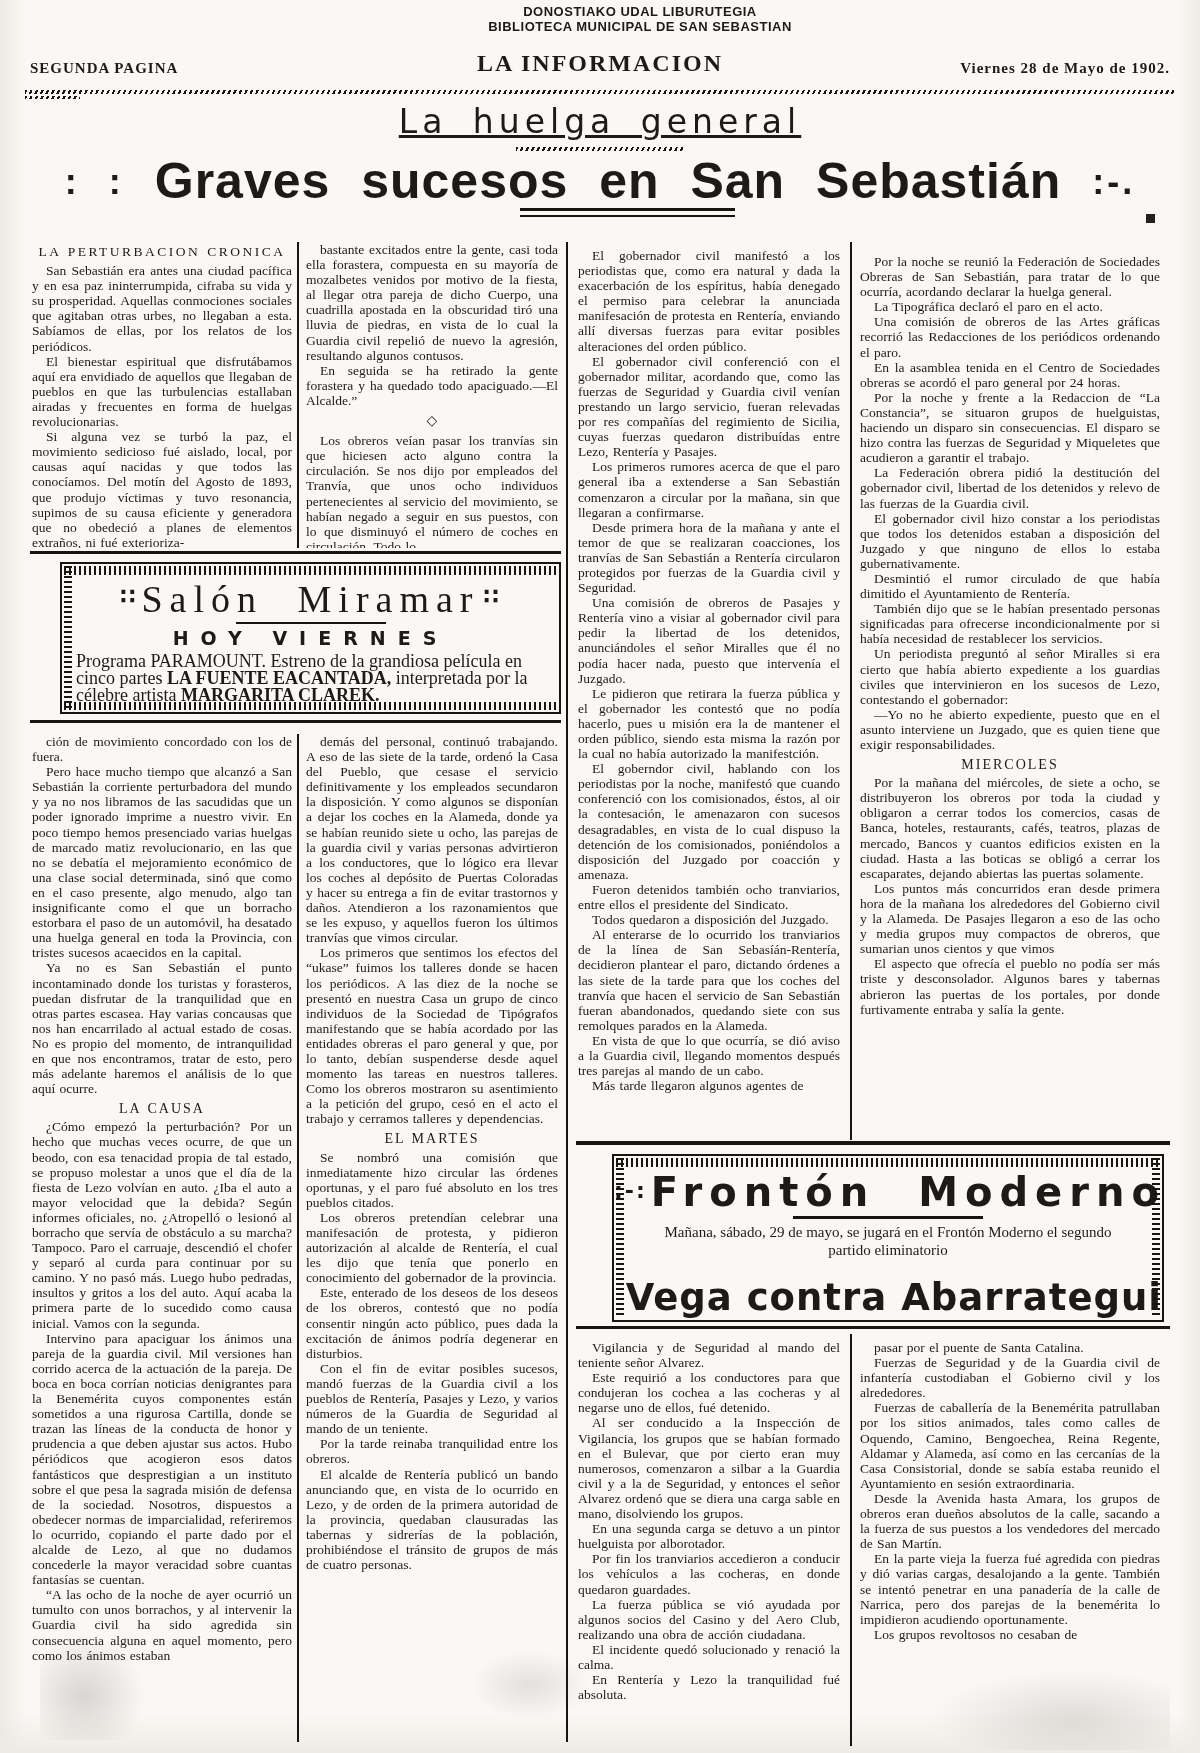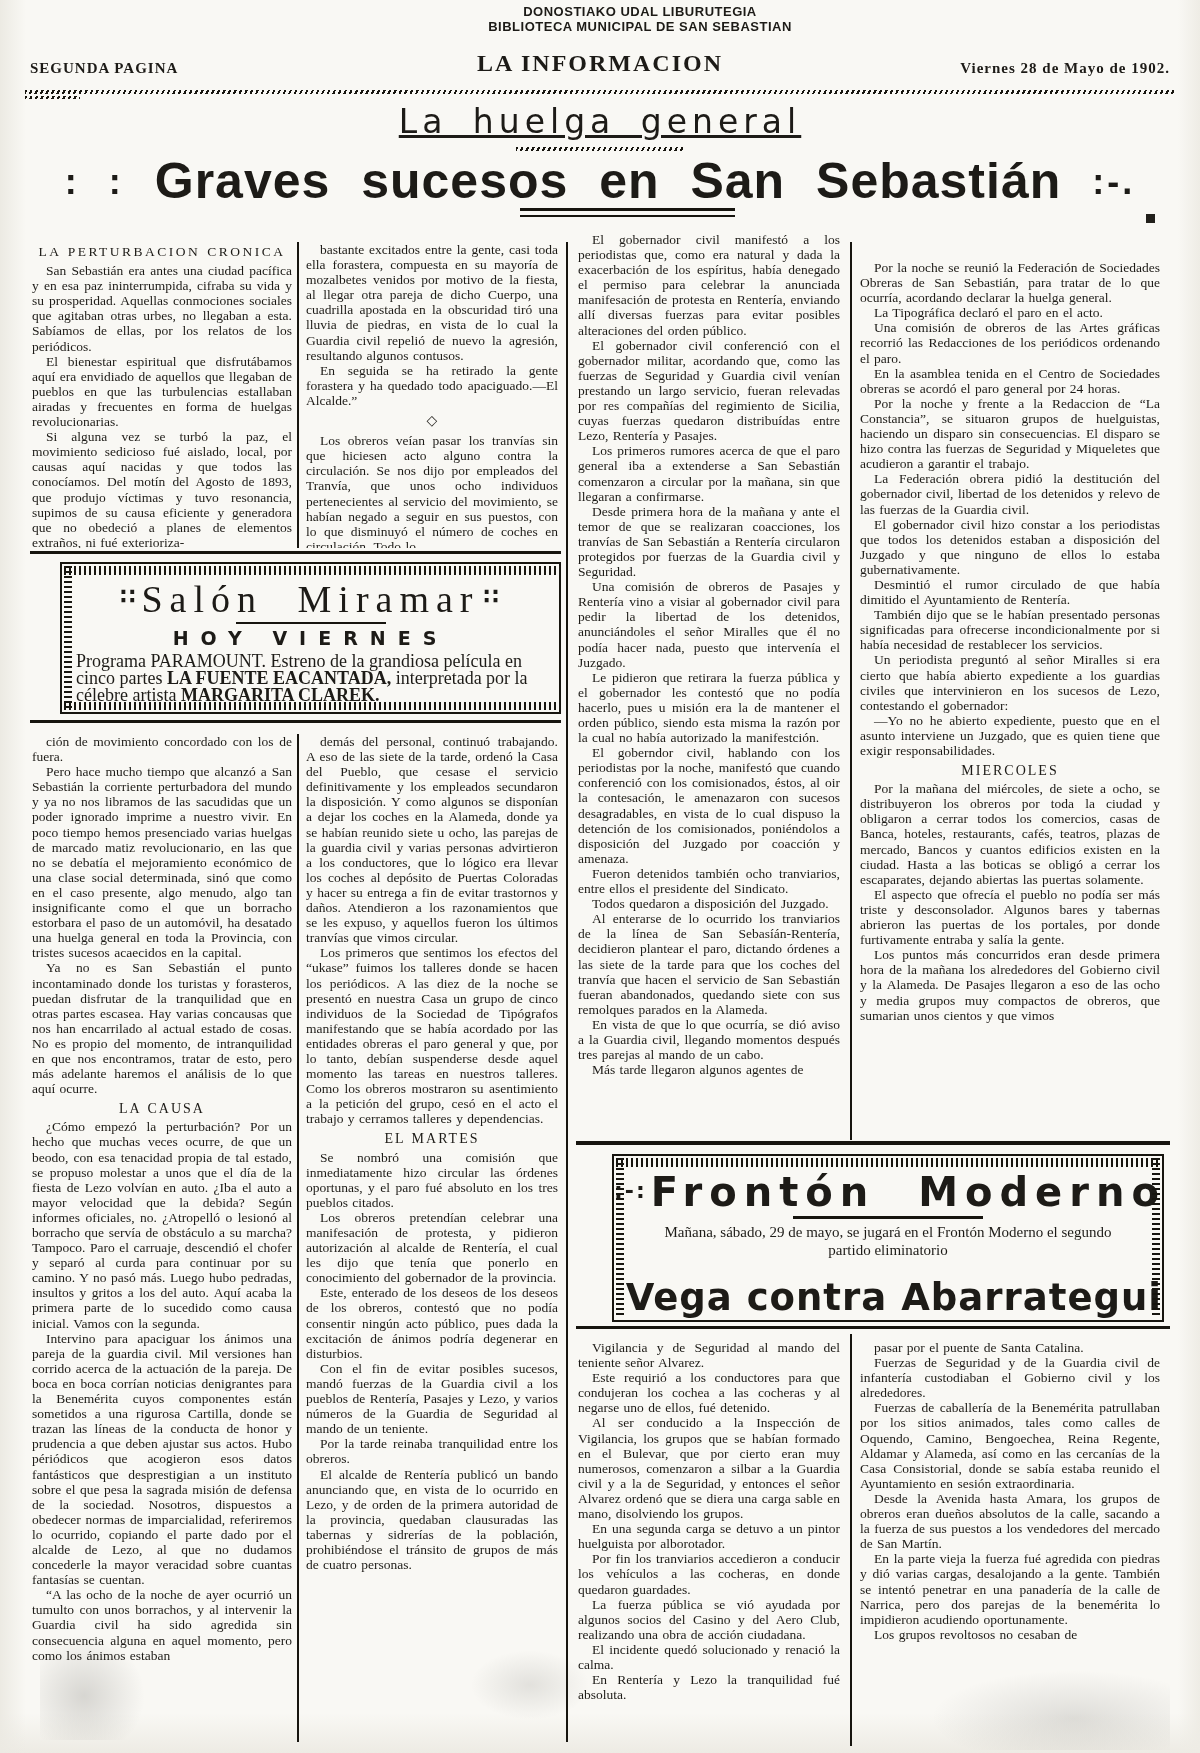--- a/index.html
+++ b/index.html
@@ -130,50 +130,50 @@
       <p class="blk blk-p">Los primeros que sentimos los efectos del “ukase” fuimos los talleres donde se hacen los periódicos. A las diez de la noche se presentó en nuestra Casa un grupo de cinco individuos de la Sociedad de Tipógrafos manifestando que se había acordado por las entidades obreras el paro general y que, por lo tanto, debían suspenderse desde aquel momento las tareas en nuestros talleres. Como los obreros mostraron su asentimiento a la petición del grupo, cesó en el acto el trabajo y cerramos talleres y dependencias.</p>
       <p class="blk blk-sub">EL MARTES</p>
       <p class="blk blk-p">Se nombró una comisión que inmediatamente hizo circular las órdenes oportunas, y el paro fué absoluto en los tres pueblos citados.</p>
       <p class="blk blk-p">Los obreros pretendían celebrar una manifesación de protesta, y pidieron autorización al alcalde de Rentería, el cual les dijo que tenía que ponerlo en conocimiento del gobernador de la provincia.</p>
       <p class="blk blk-p">Este, enterado de los deseos de los deseos de los obreros, contestó que no podía consentir ningún acto público, pues dada la excitación de ánimos podría degenerar en disturbios.</p>
       <p class="blk blk-p">Con el fin de evitar posibles sucesos, mandó fuerzas de la Guardia civil a los pueblos de Rentería, Pasajes y Lezo, y varios números de la Guardia de Seguridad al mando de un teniente.</p>
       <p class="blk blk-p">Por la tarde reinaba tranquilidad entre los obreros.</p>
       <p class="blk blk-p">El alcalde de Rentería publicó un bando anunciando que, en vista de lo ocurrido en Lezo, y de orden de la primera autoridad de la provincia, quedaban clausuradas las tabernas y sidrerías de la población, prohibiéndose el tránsito de grupos de más de cuatro personas.</p>
     </div>
 
-  <div class="abs col" style="left:578px;top:232px;width:262px;height:894px;">
+  <div class="abs col" style="left:578px;top:248px;width:262px;height:894px;">
       <p class="blk blk-p">El gobernador civil manifestó a los periodistas que, como era natural y dada la exacerbación de los espíritus, había denegado el permiso para celebrar la anunciada manifesación de protesta en Rentería, enviando allí diversas fuerzas para evitar posibles alteraciones del orden público.</p>
       <p class="blk blk-p">El gobernador civil conferenció con el gobernador militar, acordando que, como las fuerzas de Seguridad y Guardia civil venían prestando un largo servicio, fueran relevadas por res compañías del regimiento de Sicilia, cuyas fuerzas quedaron distribuídas entre Lezo, Rentería y Pasajes.</p>
       <p class="blk blk-p">Los primeros rumores acerca de que el paro general iba a extenderse a San Sebastián comenzaron a circular por la mañana, sin que llegaran a confirmarse.</p>
       <p class="blk blk-p">Desde primera hora de la mañana y ante el temor de que se realizaran coacciones, los tranvías de San Sebastián a Rentería circularon protegidos por fuerzas de la Guardia civil y Seguridad.</p>
       <p class="blk blk-p">Una comisión de obreros de Pasajes y Rentería vino a visiar al gobernador civil para pedir la libertad de los detenidos, anunciándoles el señor Miralles que él no podía hacer nada, puesto que intervenía el Juzgado.</p>
       <p class="blk blk-p">Le pidieron que retirara la fuerza pública y el gobernador les contestó que no podía hacerlo, pues u misión era la de mantener el orden público, siendo esta misma la razón por la cual no había autorizado la manifestción.</p>
       <p class="blk blk-p">El goberndor civil, hablando con los periodistas por la noche, manifestó que cuando conferenció con los comisionados, éstos, al oir la contesación, le amenazaron con sucesos desagradables, en vista de lo cual dispuso la detención de los comisionados, poniéndolos a disposición del Juzgado por coacción y amenaza.</p>
       <p class="blk blk-p">Fueron detenidos también ocho tranviarios, entre ellos el presidente del Sindicato.</p>
       <p class="blk blk-p">Todos quedaron a disposición del Juzgado.</p>
       <p class="blk blk-p">Al enterarse de lo ocurrido los tranviarios de la línea de San Sebasíán-Rentería, decidieron plantear el paro, dictando órdenes a las siete de la tarde para que los coches del tranvía que hacen el servicio de San Sebastián fueran abandonados, quedando siete con sus remolques parados en la Alameda.</p>
       <p class="blk blk-p">En vista de que lo que ocurría, se dió aviso a la Guardia civil, llegando momentos después tres parejas al mando de un cabo.</p>
       <p class="blk blk-p">Más tarde llegaron algunos agentes de</p>
     </div>
-  <div class="abs col" style="left:860px;top:260px;width:300px;height:894px;">
+  <div class="abs col" style="left:860px;top:254px;width:300px;height:894px;">
       <p class="blk blk-p">Por la noche se reunió la Federación de Sociedades Obreras de San Sebastián, para tratar de lo que ocurría, acordando declarar la huelga general.</p>
       <p class="blk blk-p">La Tipográfica declaró el paro en el acto.</p>
       <p class="blk blk-p">Una comisión de obreros de las Artes gráficas recorrió las Redacciones de los periódicos ordenando el paro.</p>
       <p class="blk blk-p">En la asamblea tenida en el Centro de Sociedades obreras se acordó el paro general por 24 horas.</p>
       <p class="blk blk-p">Por la noche y frente a la Redaccion de “La Constancia”, se situaron grupos de huelguistas, haciendo un disparo sin consecuencias. El disparo se hizo contra las fuerzas de Seguridad y Miqueletes que acudieron a garantir el trabajo.</p>
       <p class="blk blk-p">La Federación obrera pidió la destitución del gobernador civil, libertad de los detenidos y relevo de las fuerzas de la Guardia civil.</p>
       <p class="blk blk-p">El gobernador civil hizo constar a los periodistas que todos los detenidos estaban a disposición del Juzgado y que ninguno de ellos lo estaba gubernativamente.</p>
       <p class="blk blk-p">Desmintió el rumor circulado de que había dimitido el Ayuntamiento de Rentería.</p>
       <p class="blk blk-p">También dijo que se le habían presentado personas significadas para ofrecerse incondicionalmente por si había necesidad de restablecer los servicios.</p>
       <p class="blk blk-p">Un periodista preguntó al señor Miralles si era cierto que había abierto expediente a los guardias civiles que intervinieron en los sucesos de Lezo, contestando el gobernador:</p>
       <p class="blk blk-p">—Yo no he abierto expediente, puesto que en el asunto interviene un Juzgado, que es quien tiene que exigir responsabilidades.</p>
       <p class="blk blk-sub">MIERCOLES</p>
       <p class="blk blk-p">Por la mañana del miércoles, de siete a ocho, se distribuyeron los obreros por toda la ciudad y obligaron a cerrar todos los comercios, casas de Banca, hoteles, restaurants, cafés, teatros, plazas de mercado, Bancos y cuantos edificios existen en la ciudad. Hasta a las boticas se obligó a cerrar los escaparates, dejando abiertas las puertas solamente.</p>
+      <p class="blk blk-p">Los puntos más concurridos eran desde primera hora de la mañana los alrededores del Gobierno civil y la Alameda. De Pasajes llegaron a eso de las ocho y media grupos muy compactos de obreros, que sumarian unos cientos y que vimos</p>
       <p class="blk blk-p">El aspecto que ofrecía el pueblo no podía ser más triste y desconsolador. Algunos bares y tabernas abrieron las puertas de los portales, por donde furtivamente entraba y salía la gente.</p>
-      <p class="blk blk-p">Los puntos más concurridos eran desde primera hora de la mañana los alrededores del Gobierno civil y la Alameda. De Pasajes llegaron a eso de las ocho y media grupos muy compactos de obreros, que sumarian unos cientos y que vimos</p>
     </div>
 
   <div class="abs rule-h" style="left:576px;top:1141px;width:594px;height:4px;"></div>
   <div class="abs ad" style="left:612px;top:1154px;width:548px;height:164px;">
     <div class="hatch-h" style="height:9px;margin:2px 2px 0;"></div>
     <div class="hatch-v abs" style="left:2px;top:2px;width:8px;height:160px;"></div>
     <div class="hatch-v abs" style="right:2px;top:2px;width:8px;height:160px;"></div>
     <div class="ad-title-row" style="margin-top:2px;">
       <span class="ad-deco">:-:</span>
       <span class="fronton-title">Frontón Moderno</span>

